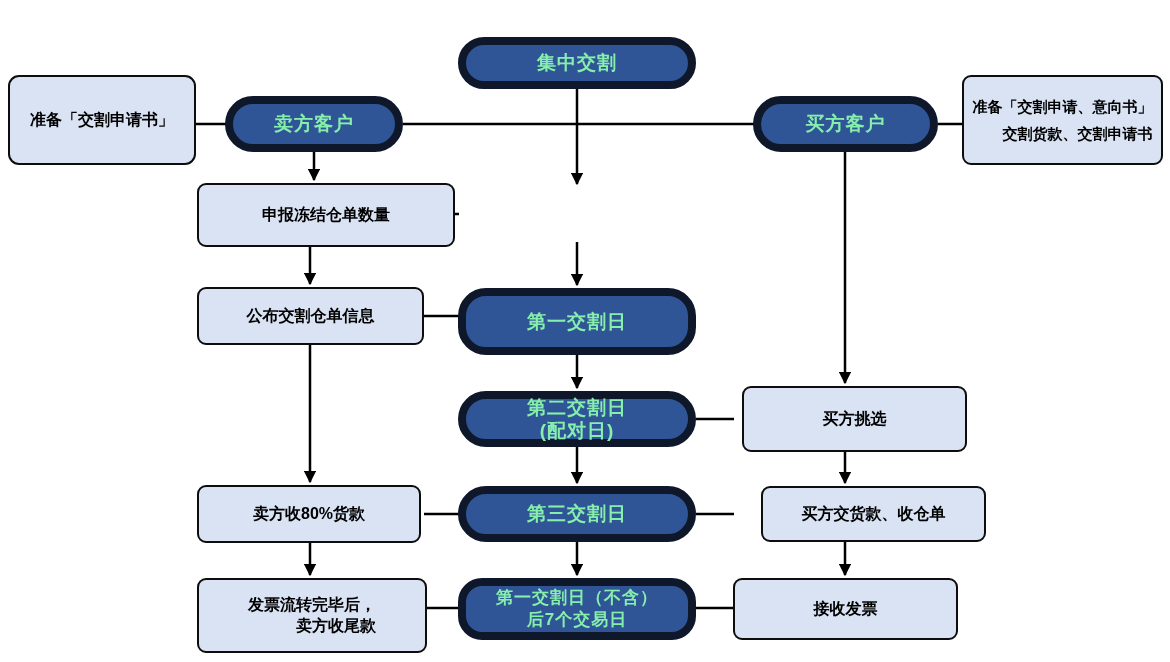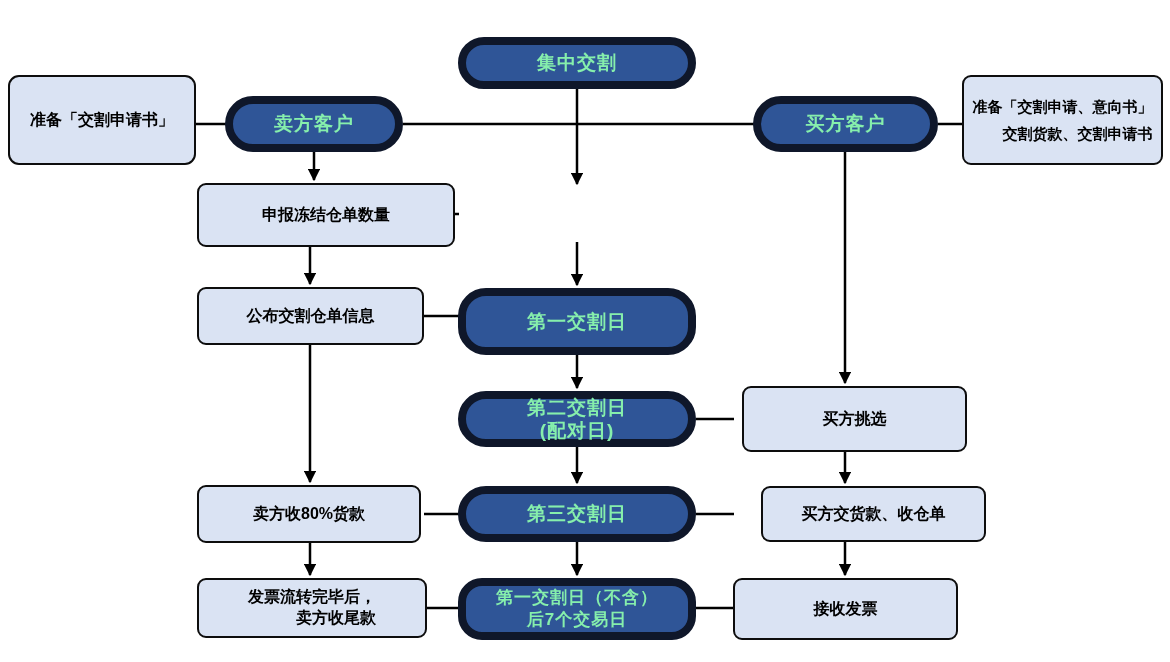--- a/index.html
+++ b/index.html
@@ -133,21 +133,21 @@
   </div>
 
   <div class="node note" style="left:197px; top:287px; width:227px; height:58px;">
     <span>公布交割仓单信息</span>
   </div>
 
   <div class="node note" style="left:197px; top:485px; width:224px; height:58px;">
     <span>卖方收80%货款</span>
   </div>
 
-  <div class="node note" style="left:197px; top:578px; width:230px; height:60px; line-height:1.3;">
+  <div class="node note" style="left:197px; top:578px; width:230px; height:75px; line-height:1.3;">
     <div class="left-text">
       <div>发票流转完毕后，</div>
       <div>卖方收尾款</div>
     </div>
   </div>
 
   <div class="node note" style="left:962px; top:75px; width:201px; height:90px; font-size:15px; line-height:1.8;">
     <div class="left-text">
       <div>准备「交割申请、意向书」</div>
       <div>交割货款、交割申请书</div>

